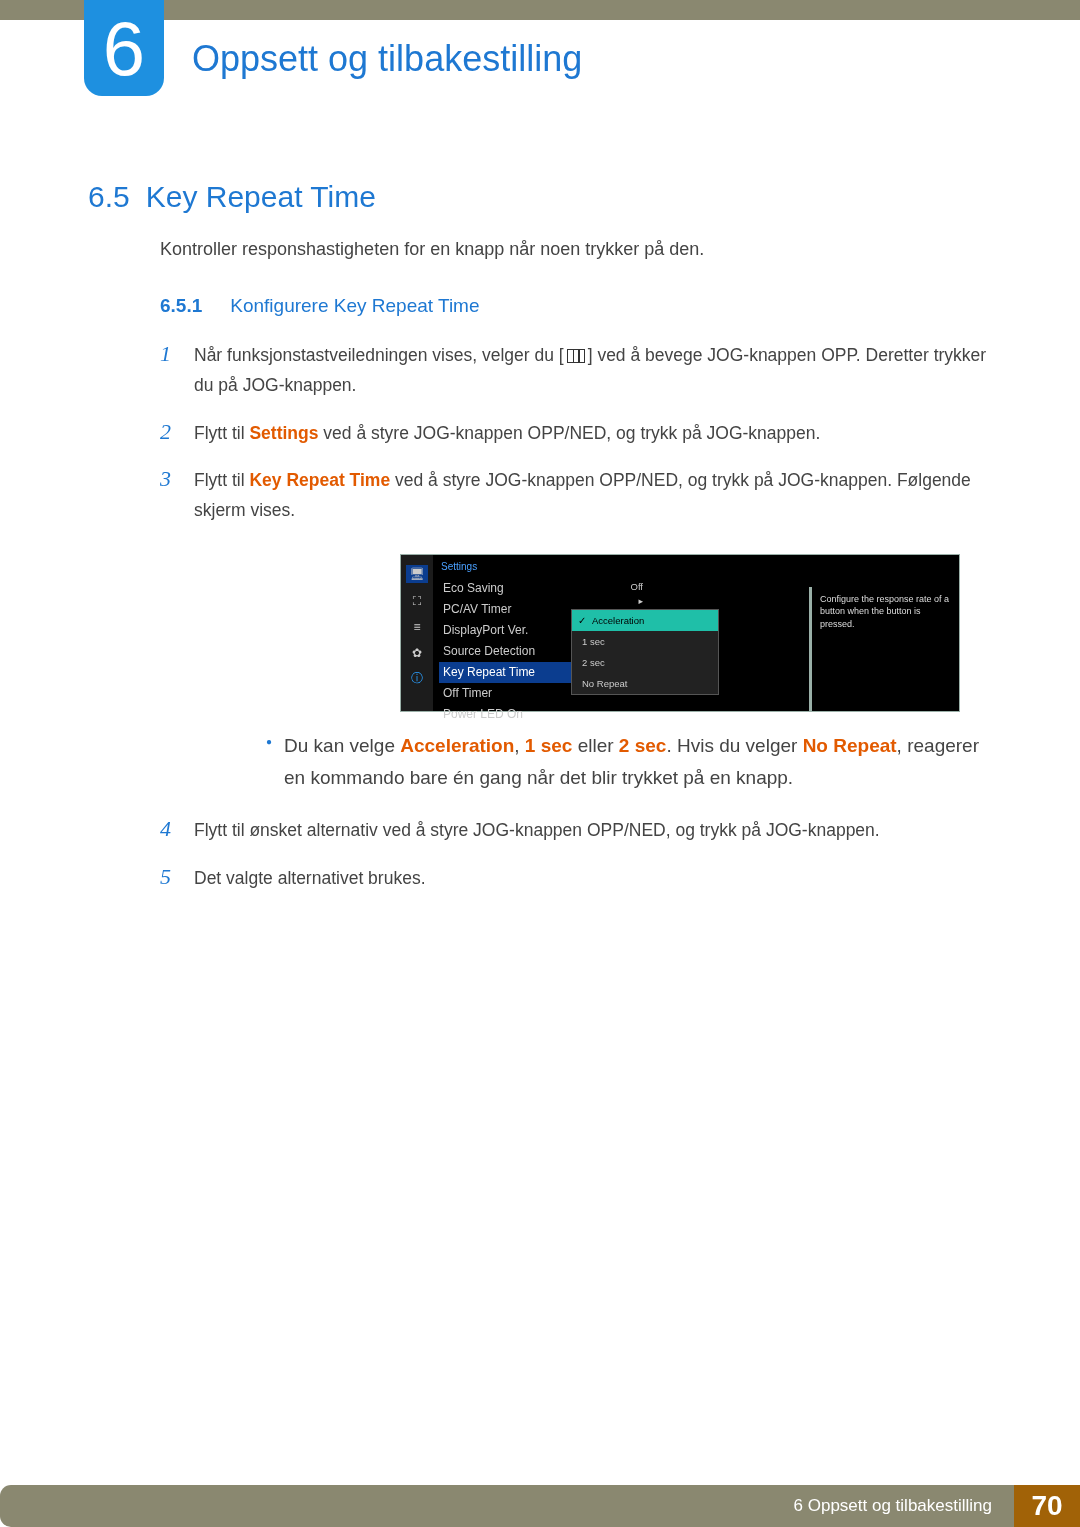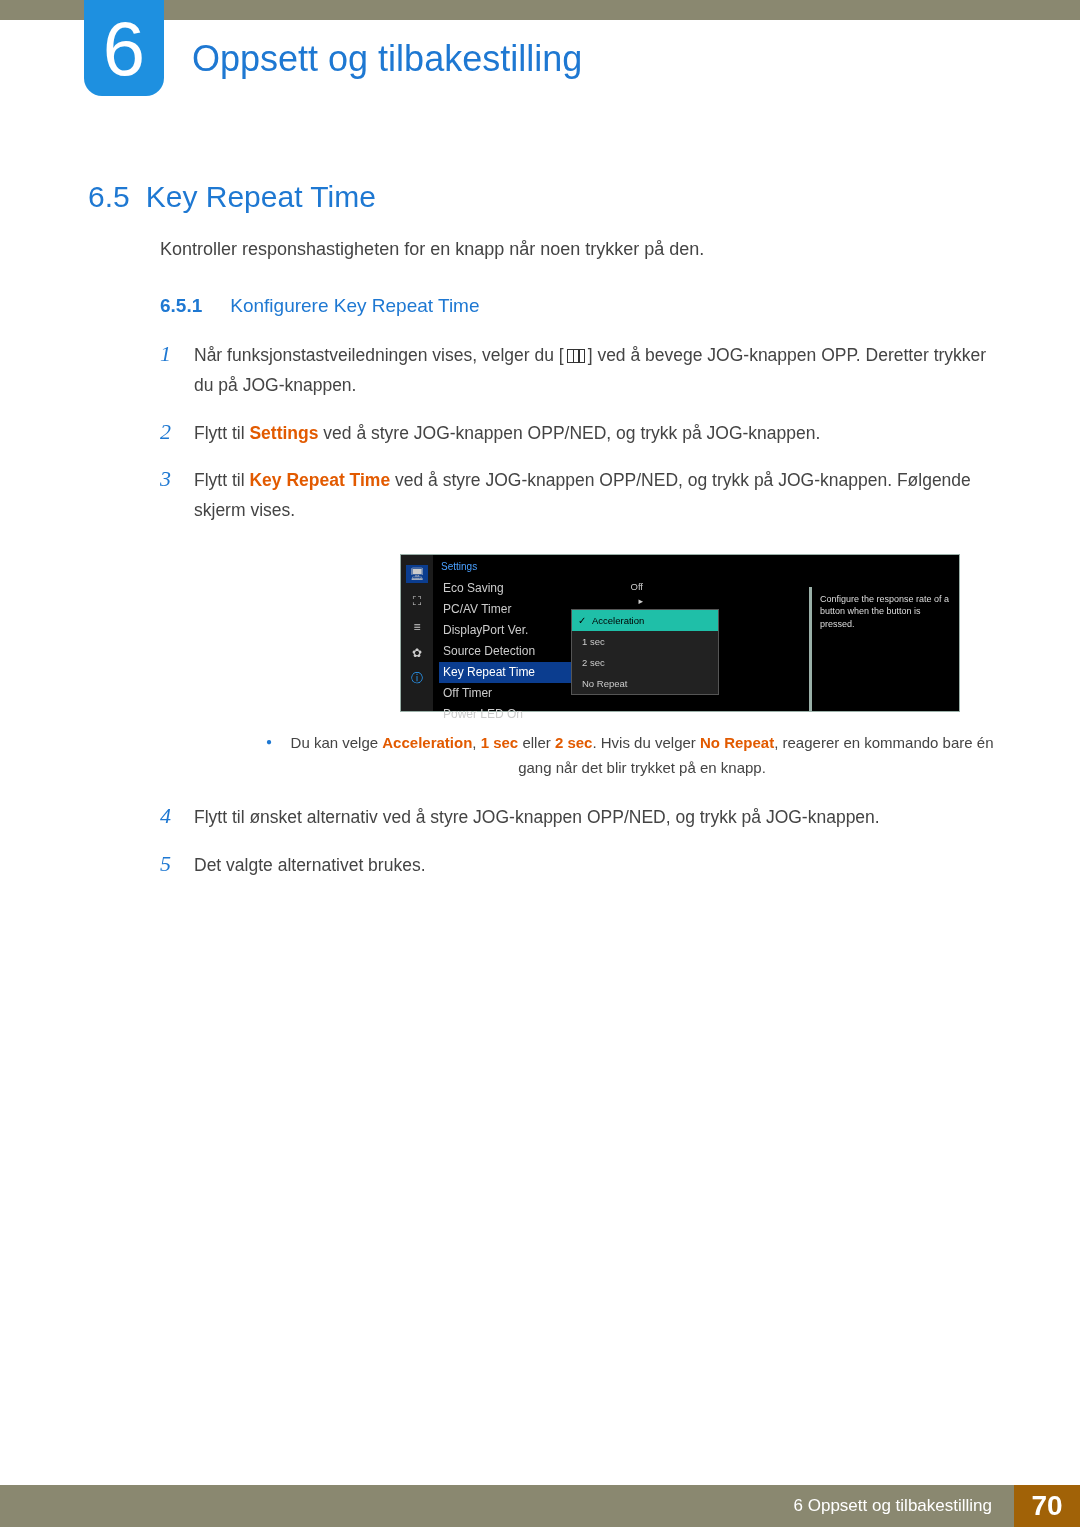--- a/index.html
+++ b/index.html
@@ -75,21 +75,21 @@
   }
   .menu-icon-inline::before, .menu-icon-inline::after {
     content: "";
     position: absolute;
     top: 0; bottom: 0; width: 1.5px; background: #333;
   }
   .menu-icon-inline::before { left: 33%; }
   .menu-icon-inline::after { left: 66%; }
   .bullet-row { display: flex; gap: 12px; margin-left: 106px; margin-top: 18px; margin-bottom: 22px; }
   .bullet-dot { color: #1e78d2; font-size: 10px; padding-top: 6px; }
-  .bullet-text { font-size: 15px; color: #444; line-height: 1.7; text-align: center; }
+  .bullet-text { font-size: 19px; color: #444; line-height: 1.7; }
 
   
   .osd-wrap { margin: 28px 0 6px 240px; }
   .osd {
     width: 560px;
     height: 158px;
     background: #000;
     display: flex;
     border: 1px solid #9ab0a8;
     position: relative;
@@ -137,20 +137,21 @@
   .footer-band {
     position: absolute;
     bottom: 0; left: 0; right: 0;
     height: 42px;
     background: #8a8870;
     display:flex;
     justify-content:flex-end;
     align-items:center;
     gap: 12px;
     padding-right: 0;
+    border-radius: 11px;
   }
   .footer-text { color: #fff; font-size: 17px; margin-right: 10px; }
   .footer-page {
     background: #a16207;
     color: #fff;
     font-size: 28px;
     font-weight: 700;
     width: 66px;
     height: 42px;
     display:flex; align-items:center; justify-content:center;

